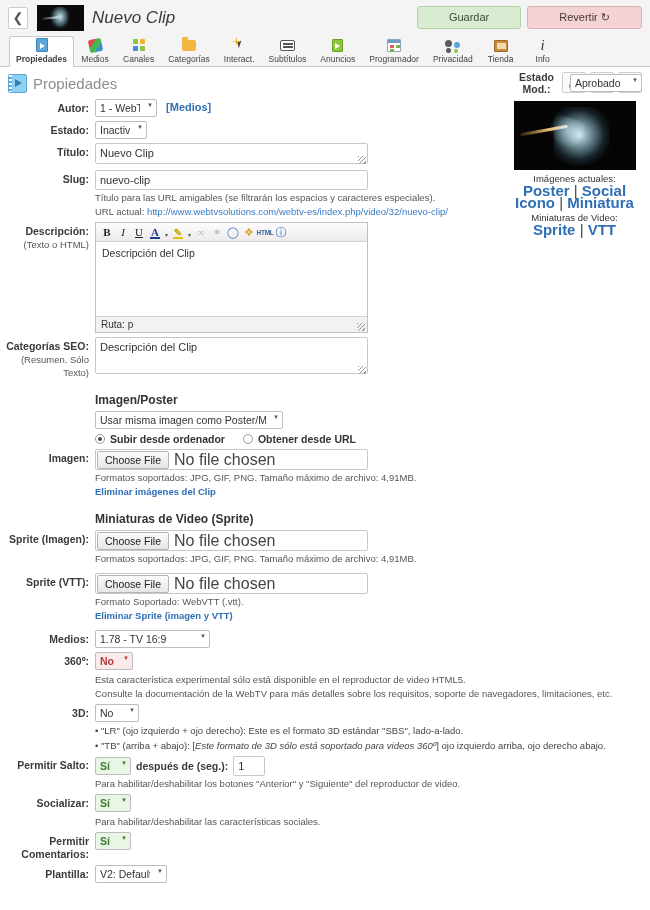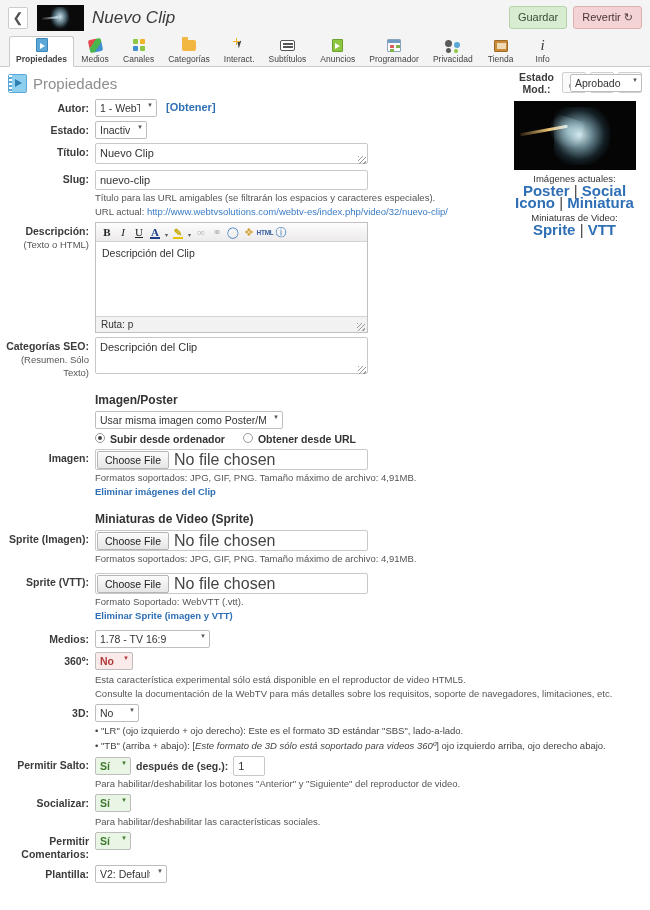--- a/index.html
+++ b/index.html
@@ -57,21 +57,21 @@
     color:#3b3b3b;
     font-family:"Liberation Sans", sans-serif;
     white-space:nowrap;
   }
   .head-actions {
     position:absolute; right:8px; top:6px;
     display:flex; gap:6px;
   }
   .btn-save, .btn-revert {
     font-size:11px;
-    padding:4px 8px;
+    padding:4px 31px;
     border-radius:3px;
     cursor:pointer;
     white-space:nowrap;
   }
   .btn-save { background:#d8ecd2; border:1px solid #b4d4a8; color:#3b4a36; }
   .btn-revert { background:#f3d3d3; border:1px solid #dfb0b0; color:#4a3636; }
   .btn-revert .ricon { margin-left:3px; font-size:11px; }
 
   
   .tabs {
@@ -321,21 +321,21 @@
     margin:1px 5px 1px 1px;
     background:linear-gradient(#fbfbfb,#e6e6e6);
     border:1px solid #b5b5b5;
     border-radius:2px;
     color:#222;
     cursor:pointer;
     white-space:nowrap;
   }
   .fileinput .fname { font-size:16px; color:#444; }
 
-  .radio-row { display:flex; align-items:flex-start; gap:5px; font-size:10.5px; font-weight:bold; color:#333;}
+  .radio-row { display:flex; align-items:center; gap:5px; font-size:10.5px; font-weight:bold; color:#333;}
   .radio {
     width:10px;height:10px;border-radius:50%;
     border:1px solid #9a9a9a; background:#fff;
     position:relative; cursor:pointer; flex:none;
   }
   .radio.on:after{content:"";position:absolute;left:2px;top:2px;width:4px;height:4px;border-radius:50%;background:#444;}
   .radio-row .gap{width:8px;}
 
   .inline { display:flex; align-items:center; gap:5px; flex-wrap:wrap;}
   .inline .tl { font-weight:bold; font-size:10.5px; color:#3b3b3b;}
@@ -520,21 +520,21 @@
   <div class="form">
 
     <div class="row">
       <div class="lbl">Autor:</div>
       <div class="field">
         <span class="selwrap">
           <select class="sel" style="width:62px">
             <option>1 - WebTV</option>
           </select>
         </span>
-        <a href="#" class="lnk" style="margin-left:6px">[Obtener]</a>
+        <a href="#" class="lnk" style="margin-left:6px">[Medios]</a>
       </div>
     </div>
 
     <div class="row">
       <div class="lbl">Estado:</div>
       <div class="field">
         <span class="selwrap">
           <select class="sel" style="width:52px">
             <option>Inactivo</option>
           </select>

